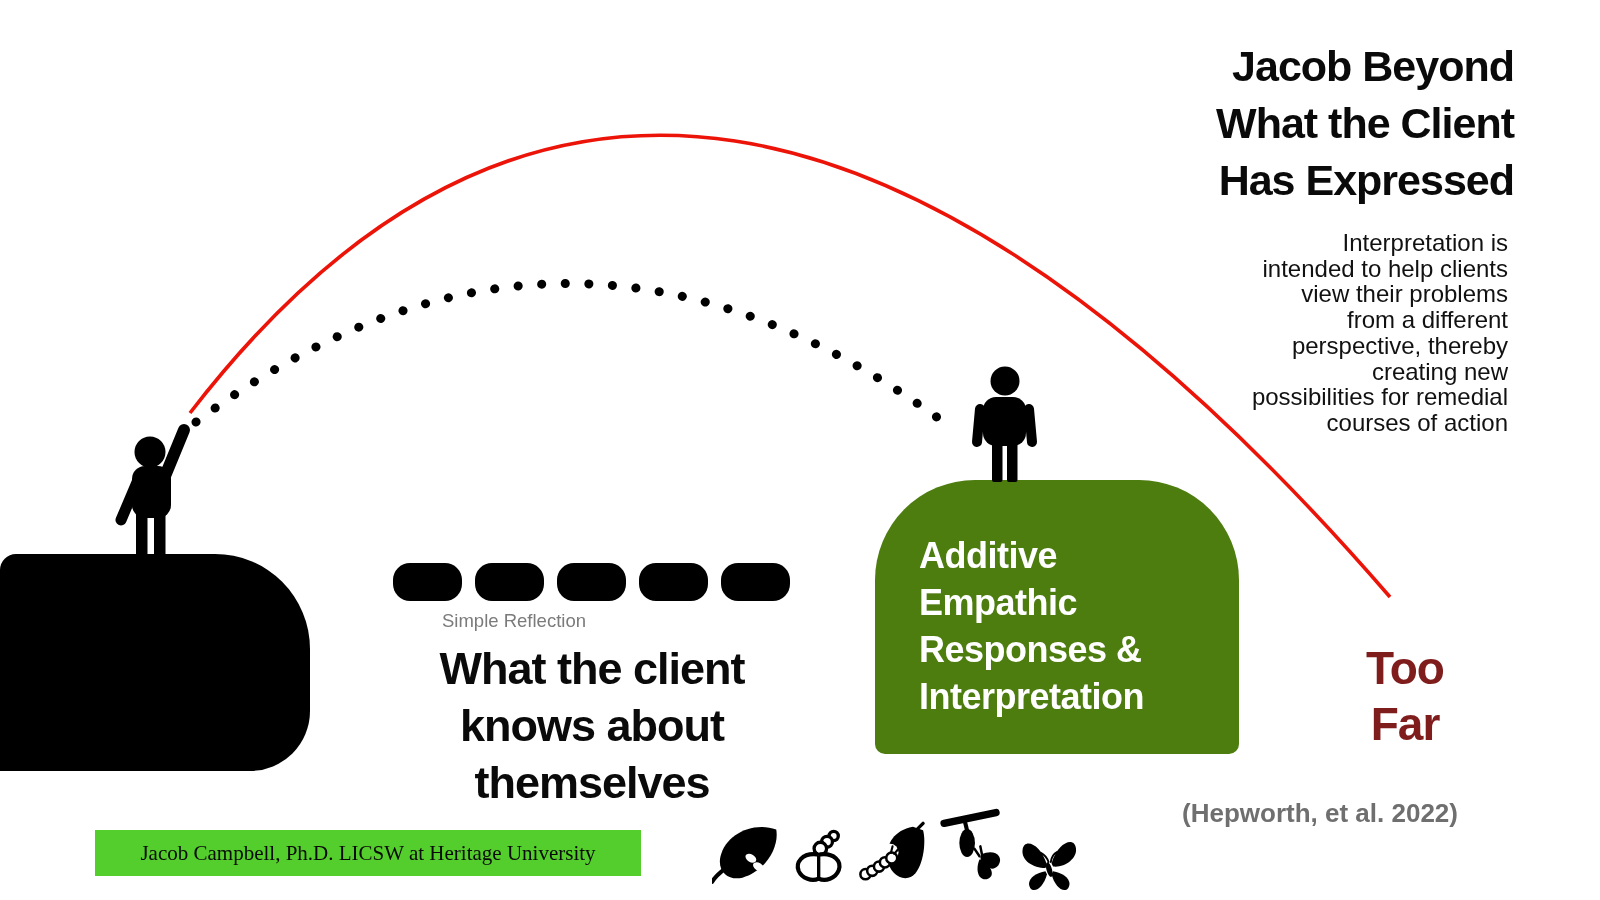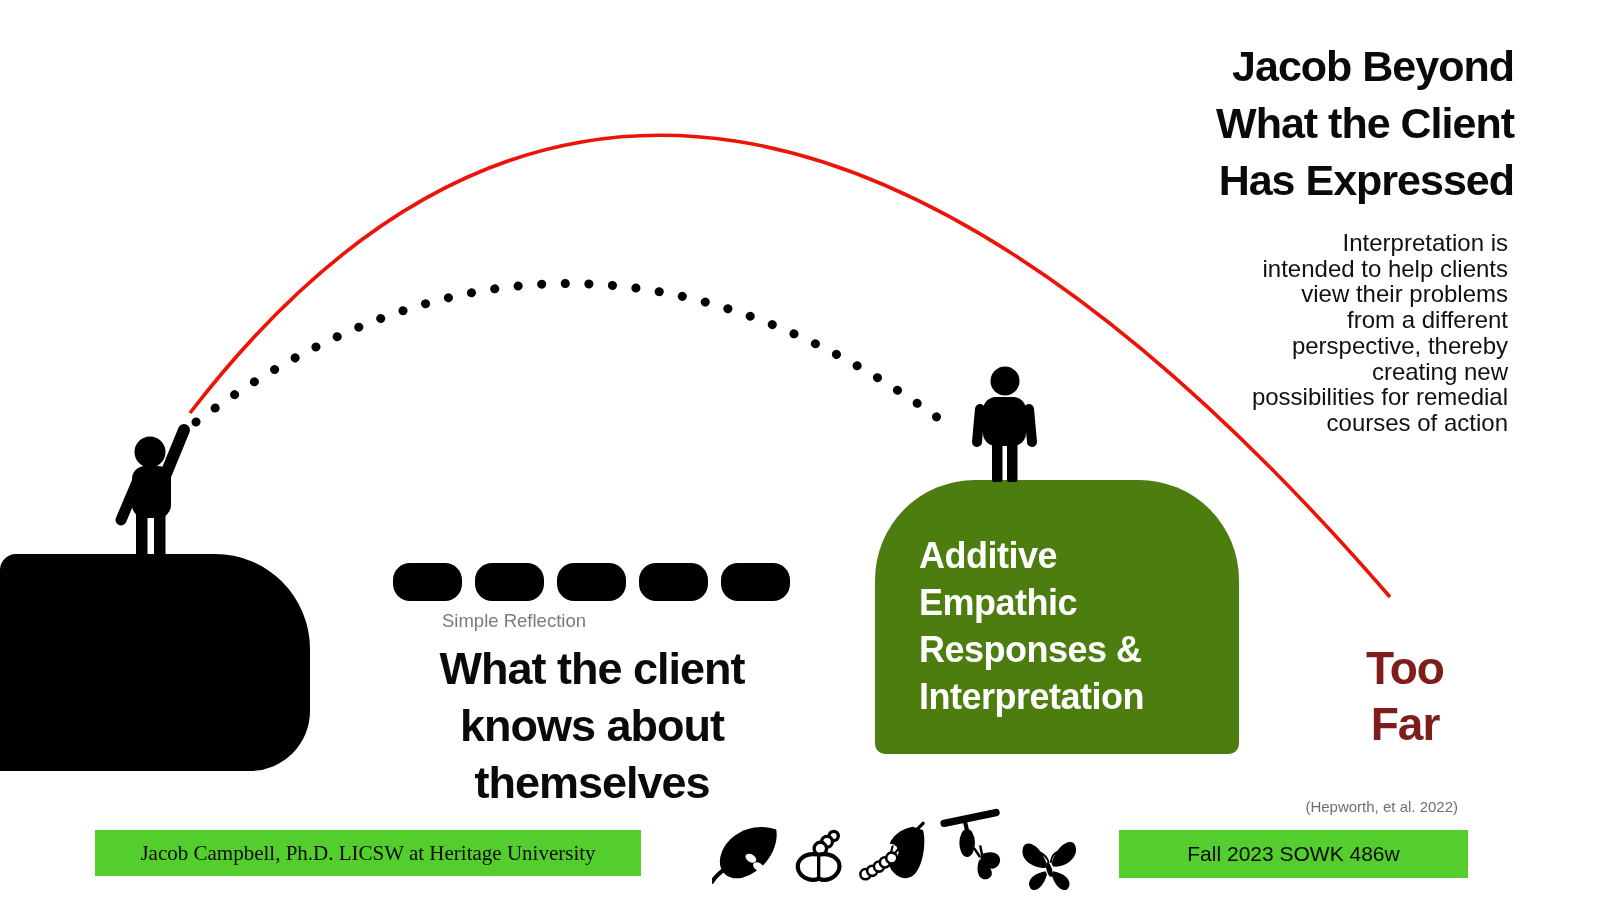--- a/index.html
+++ b/index.html
@@ -57,21 +57,21 @@
     white-space:pre-line;color:#0a0a0a;
   }
   .too-far{
     position:absolute;left:1330px;top:600px;width:150px;text-align:center;
     font-size:46px;font-weight:700;line-height:56px;letter-spacing:-1px;
     white-space:pre-line;color:#7f1d1d;margin-top:40px;
   }
 
   .citation{
     position:absolute;top:798px;right:142px;
-    font-size:15px;color:var(--citation-gray);
+    font-size:26px;color:var(--citation-gray);font-weight:bold;
   }
   .banner{
     position:absolute;background:var(--banner-green);
     display:flex;align-items:center;justify-content:center;
     font-size:21px;color:#0a0a0a;
   }
   .banner-author{left:95px;top:830px;width:546px;height:46px;font-family:Liberation Serif, serif;}
   .banner-course{left:1119px;top:830px;width:349px;height:48px;}
 
   .metamorphosis{
@@ -145,23 +145,20 @@
 knows about
 themselves</div>
 
   <div class="too-far">Too
 Far</div>
 
   <div class="citation">(Hepworth, et al. 2022)</div>
 
   <div class="banner banner-author">
     <span>Jacob Campbell, Ph.D. LICSW at Heritage University</span>
-  </div>
-  <div class="banner banner-course">
-    <span>Fall 2023 SOWK 486w</span>
   </div>
 
   <div class="metamorphosis">
 
     <svg class="meta-icon mi-raise" width="76" height="64" viewBox="0 0 80 70">
       <path fill="#000" d="M76 6 C48 -4 16 12 10 38 C6 56 20 67 36 63 C62 56 80 28 76 6 Z"></path>
       <path stroke="#000" stroke-width="5" fill="none" stroke-linecap="round" d="M16 52 C8 58 3 63 0 68"></path>
       <ellipse cx="46" cy="40" rx="7" ry="4.6" fill="#fff" transform="rotate(32 46 40)"></ellipse>
       <ellipse cx="55" cy="50" rx="7" ry="4.6" fill="#fff" transform="rotate(32 55 50)"></ellipse>
     </svg>

